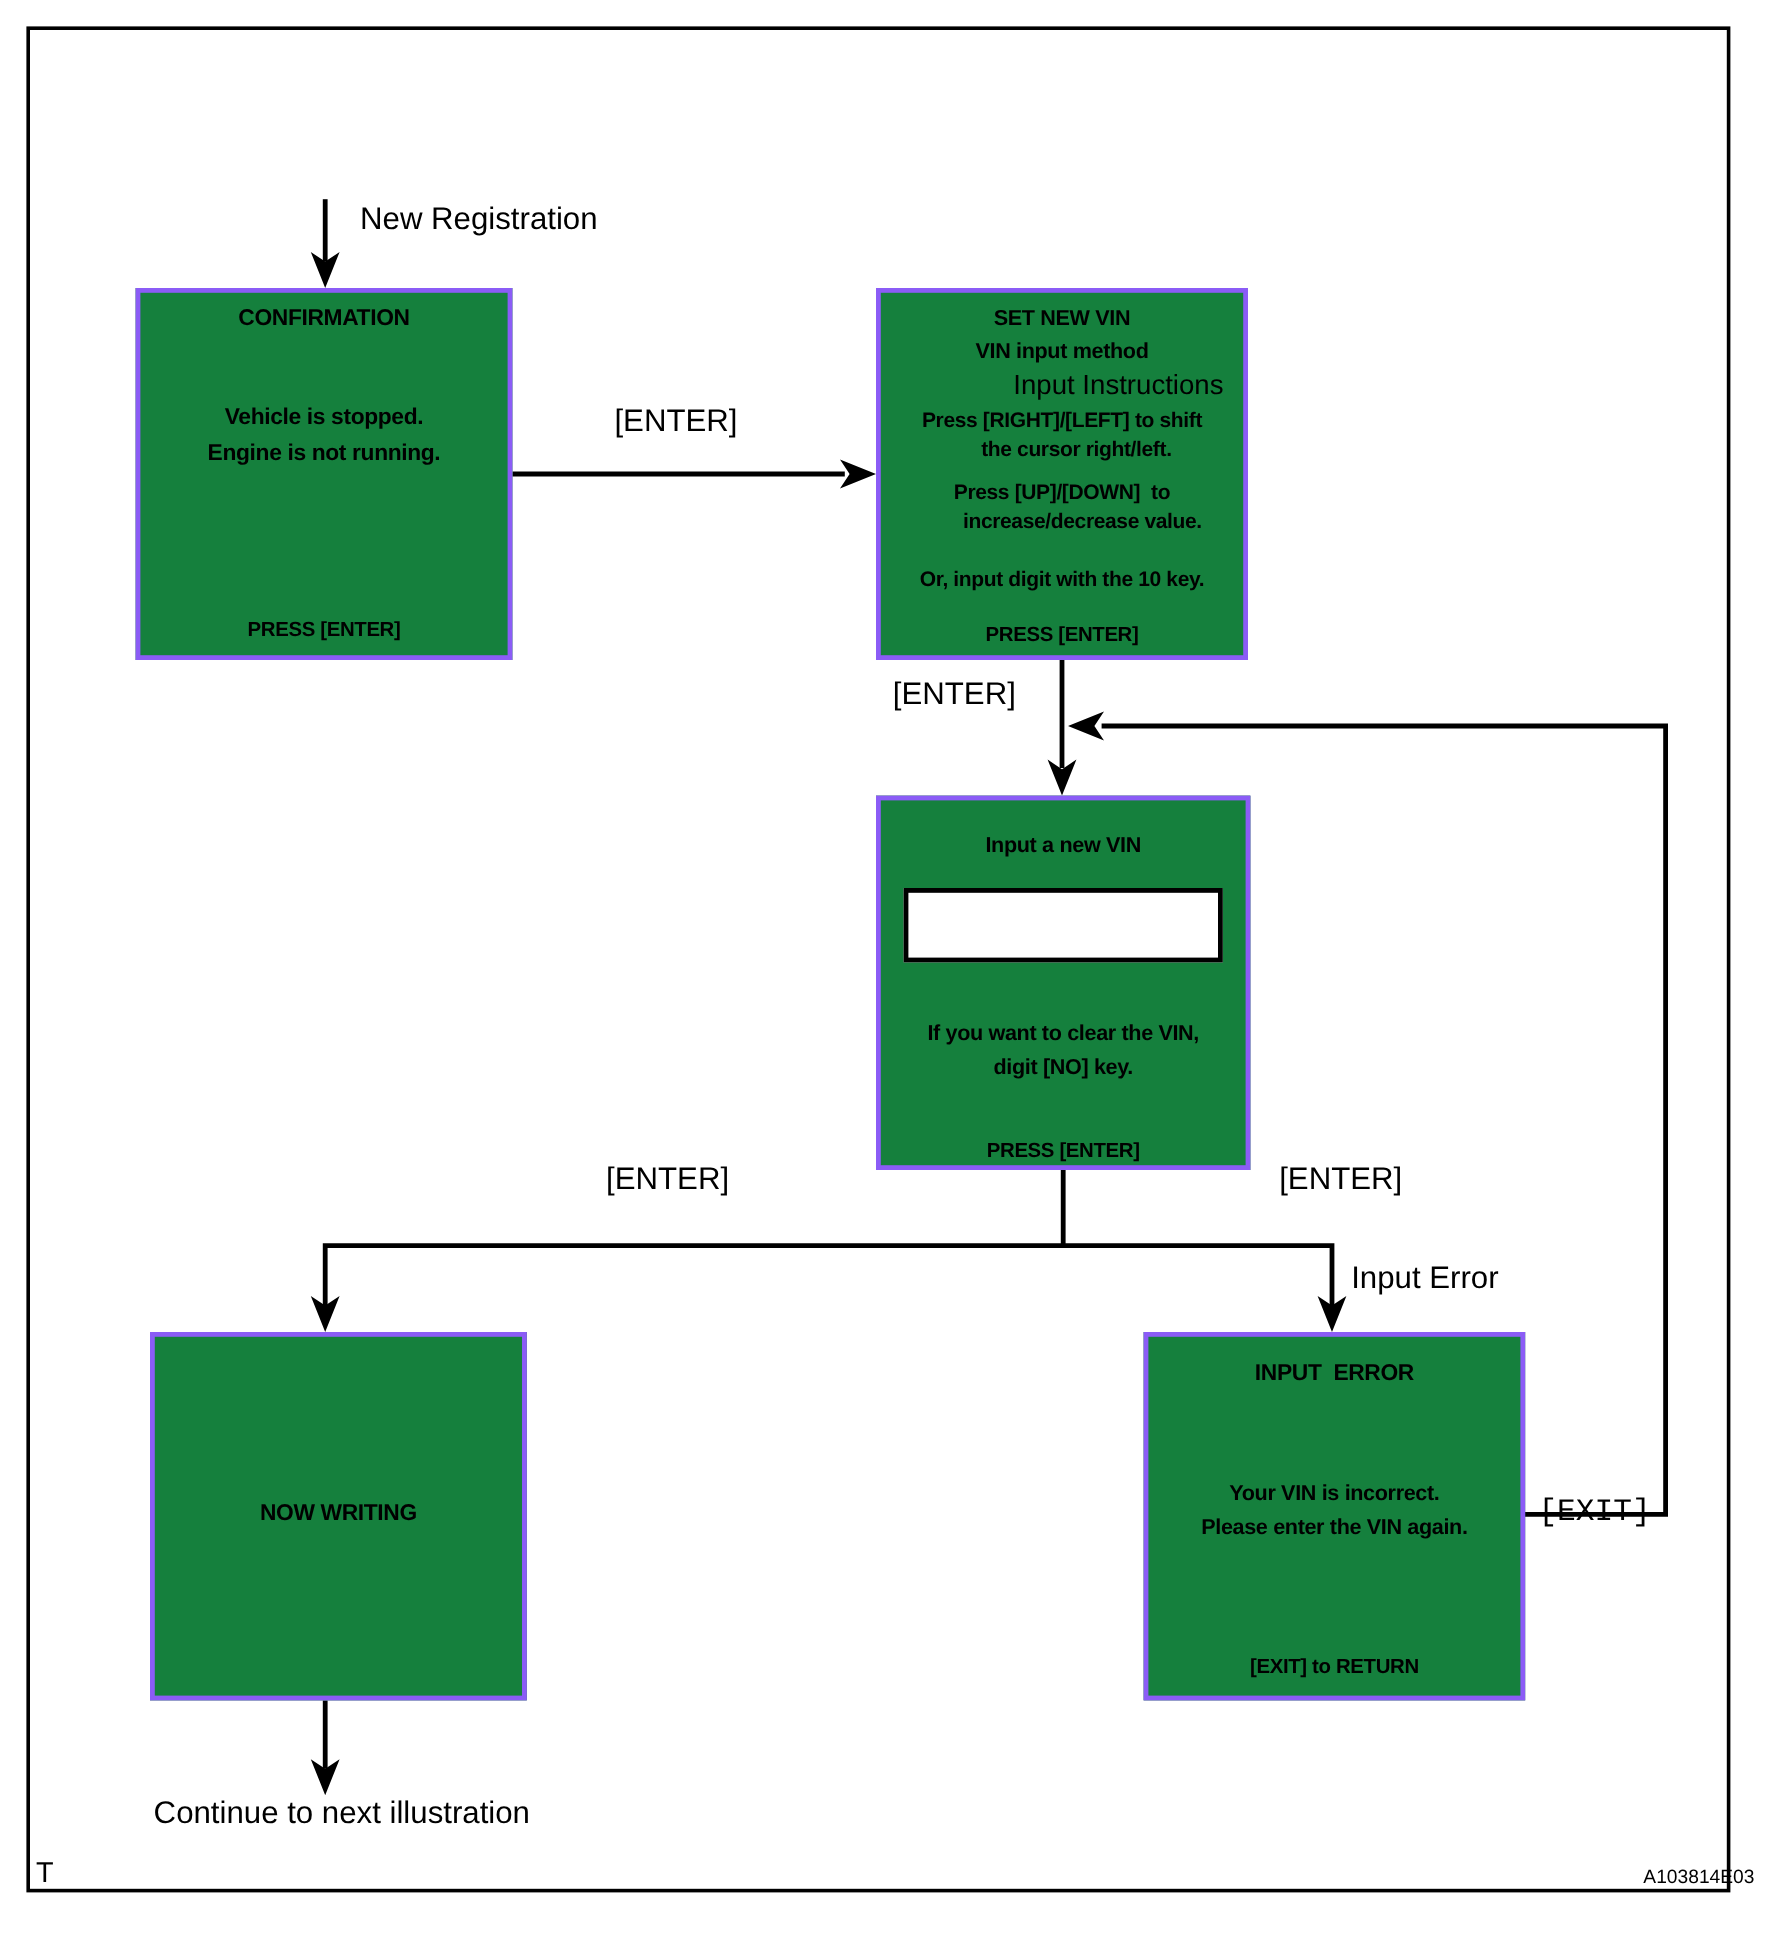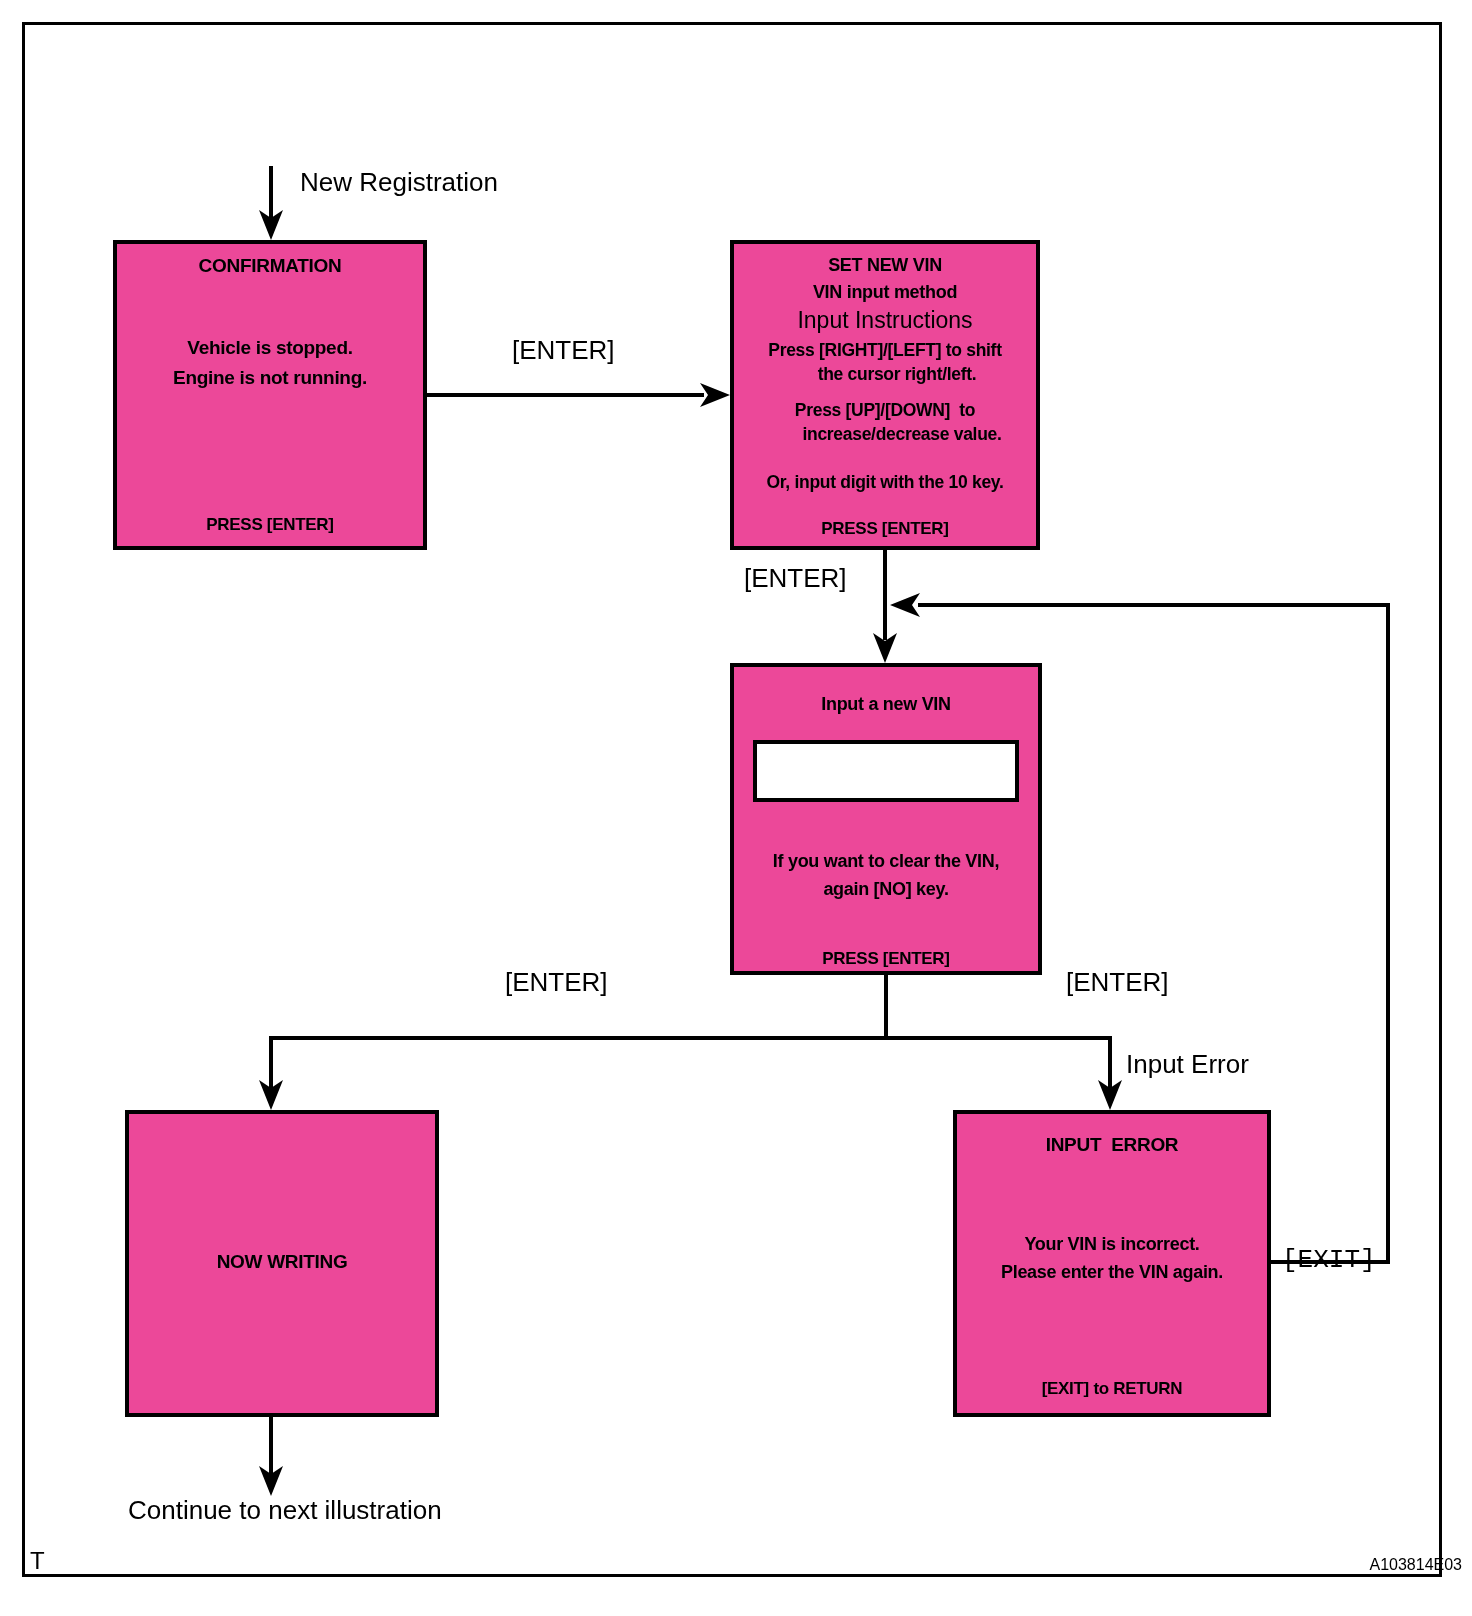--- a/index.html
+++ b/index.html
@@ -15,22 +15,22 @@
   .page-border {
     position: absolute;
     left: 22px; top: 22px;
     width: 1420px; height: 1555px;
     border: 3px solid #000000;
     box-sizing: border-box;
   }
   svg.wires { position: absolute; left: 0; top: 0; }
   .flowbox {
     position: absolute;
-    border: 4px solid #000000;
-    background: #ec4899;
+    border: 4px solid #8b5cf6;
+    background: #15803d;
     box-sizing: border-box;
   }
   .bt {
     position: absolute;
     left: 0; width: 100%;
     text-align: center;
     font-weight: 700;
     letter-spacing: -0.3px;
     white-space: pre-wrap;
     line-height: 1.1;
@@ -97,34 +97,34 @@
   <div class="flowbox" style="left:113px; top:240px; width:314px; height:310px;">
     <div class="bt" style="top:12px; font-size:19px;">CONFIRMATION</div>
     <div class="bt" style="top:94px; font-size:19px;">Vehicle is stopped.</div>
     <div class="bt" style="top:124px; font-size:19px;">Engine is not running.</div>
     <div class="bt" style="top:272px; font-size:17px;">PRESS [ENTER]</div>
   </div>
 
   <div class="flowbox" style="left:730px; top:240px; width:310px; height:310px;">
     <div class="bt" style="top:12px; font-size:18px;">SET NEW VIN</div>
     <div class="bt" style="top:39px; font-size:18px;">VIN input method</div>
-    <div class="bt reg" style="top:64px; font-size:23px;">Input Instructions</div>
+    <div class="bt reg" style="top:64px; font-size:23px;padding-left:47px;">Input Instructions</div>
     <div class="bt" style="top:97px; font-size:17.5px;">Press [RIGHT]/[LEFT] to shift</div>
     <div class="bt" style="top:121px; font-size:17.5px;margin-left:12px;">the cursor right/left.</div>
     <div class="bt" style="top:157px; font-size:17.5px;">Press [UP]/[DOWN]  to</div>
     <div class="bt" style="top:181px; font-size:17.5px;padding-left:17px;">increase/decrease value.</div>
     <div class="bt" style="top:229px; font-size:17.5px;">Or, input digit with the 10 key.</div>
     <div class="bt" style="top:276px; font-size:17px;">PRESS [ENTER]</div>
   </div>
 
   <div class="flowbox" style="left:730px; top:663px; width:312px; height:312px;">
     <div class="bt" style="top:28px; font-size:18px;">Input a new VIN</div>
     <div class="vin-field" style="left:19px; top:73px; width:266px; height:62px;"></div>
     <div class="bt" style="top:185px; font-size:18px;">If you want to clear the VIN,</div>
-    <div class="bt" style="top:213px; font-size:18px;">again [NO] key.</div>
+    <div class="bt" style="top:213px; font-size:18px;">digit [NO] key.</div>
     <div class="bt" style="top:283px; font-size:17px;">PRESS [ENTER]</div>
   </div>
 
   <div class="flowbox" style="left:125px; top:1110px; width:314px; height:307px;">
     <div class="bt" style="top:138px; font-size:19px;">NOW WRITING</div>
   </div>
 
   <div class="flowbox" style="left:953px; top:1110px; width:318px; height:307px;">
     <div class="bt" style="top:21px; font-size:19px;">INPUT  ERROR</div>
     <div class="bt" style="top:121px; font-size:18px;">Your VIN is incorrect.</div>

